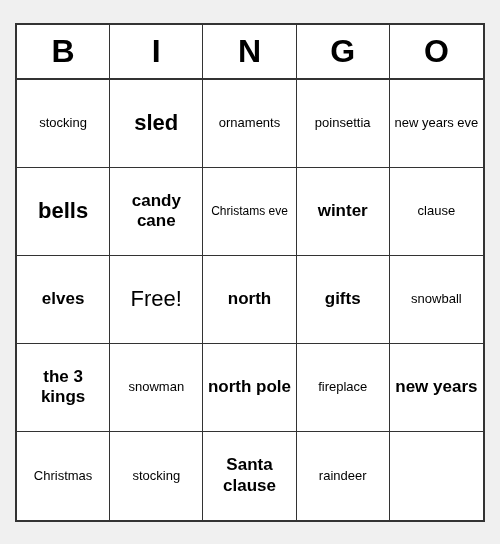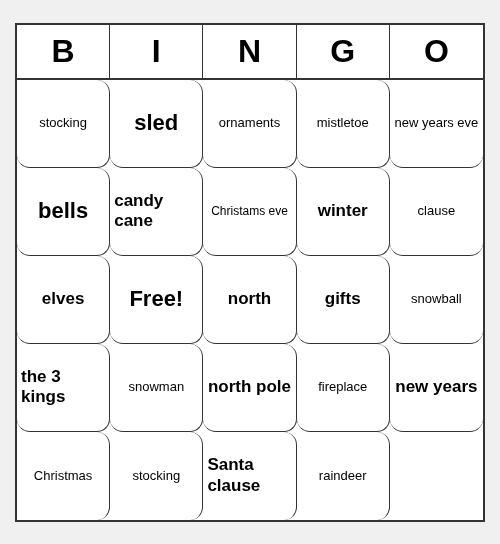--- a/index.html
+++ b/index.html
@@ -36,25 +36,24 @@
       display: grid;
       grid-template-columns: repeat(5, 1fr);
       grid-template-rows: repeat(5, 1fr);
     }
     .bingo-cell {
       border-right: 1px solid #333;
       border-bottom: 1px solid #333;
       display: flex;
       align-items: center;
       justify-content: center;
-      text-align: left;
+      text-align: center;
       padding: 4px;
       min-height: 88px;
       line-height: 1.2;
-      border-radius: 13px;
     }
     .bingo-cell:nth-child(5n) {
       border-right: none;
     }
     .bingo-cell:nth-child(n+21) {
       border-bottom: none;
     }
     .bingo-cell.large {
       font-size: 22px;
       font-weight: bold;
@@ -64,39 +63,39 @@
       font-weight: bold;
     }
     .bingo-cell.small {
       font-size: 13px;
     }
     .bingo-cell.xsmall {
       font-size: 12px;
     }
     .bingo-cell.free {
       font-size: 22px;
-      font-weight: bold;
+      font-weight: normal;
     }
   </style>
 </head>
 <body>
 
 <div class="bingo-card">
   <div class="bingo-header">
   <div class="bingo-header-cell">B</div>
       <div class="bingo-header-cell">I</div>
       <div class="bingo-header-cell">N</div>
       <div class="bingo-header-cell">G</div>
       <div class="bingo-header-cell">O</div>
     </div>
   <div class="bingo-grid">
   <div class="bingo-cell small">stocking</div>
       <div class="bingo-cell large">sled</div>
       <div class="bingo-cell small">ornaments</div>
-      <div class="bingo-cell small">mistletoe</div>
+      <div class="bingo-cell small">poinsettia</div>
       <div class="bingo-cell small">new years eve</div>
       <div class="bingo-cell large">bells</div>
       <div class="bingo-cell medium">candy cane</div>
       <div class="bingo-cell xsmall">Christams eve</div>
       <div class="bingo-cell medium">winter</div>
       <div class="bingo-cell small">clause</div>
       <div class="bingo-cell medium">elves</div>
       <div class="bingo-cell free">Free!</div>
       <div class="bingo-cell medium">north</div>
       <div class="bingo-cell medium">gifts</div>

